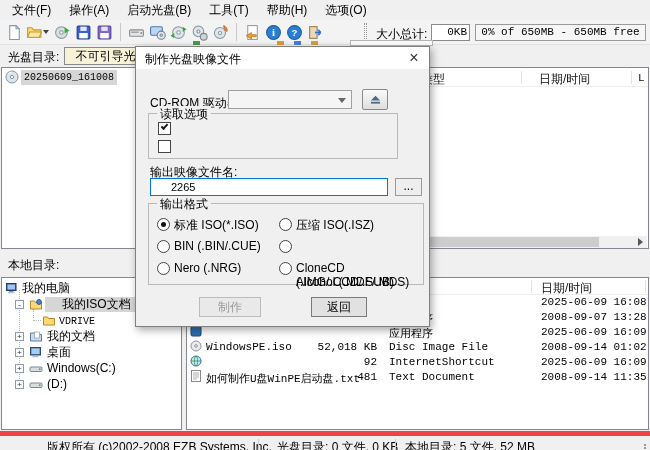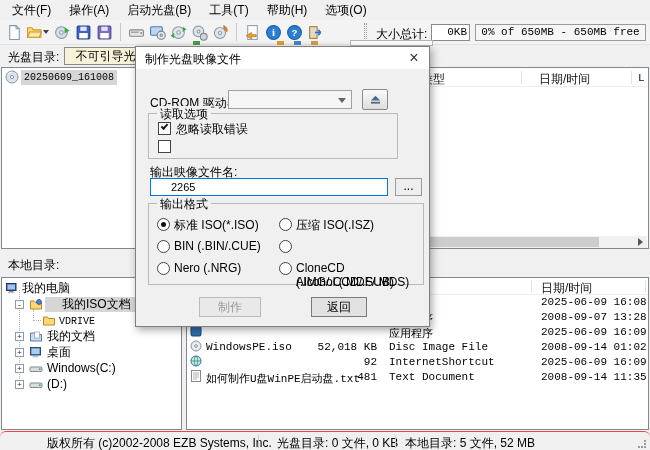--- a/index.html
+++ b/index.html
@@ -41,21 +41,21 @@
   input.txt{position:absolute;border:1px solid #0078d7;background:#fff;font:11px "Liberation Sans",sans-serif;padding:0 3px;}
   
   .cell{position:absolute;white-space:nowrap;overflow:hidden;}
   
   .sb-track{position:absolute;background:#f0f0f0;}
   .sb-thumb{position:absolute;background:#cdcdcd;}
   .sb-arrow{position:absolute;background:#f0f0f0;display:flex;align-items:center;justify-content:center;}
   .tri-r{width:0;height:0;border-top:4px solid transparent;border-bottom:4px solid transparent;border-left:5px solid #555;}
   .tri-l{width:0;height:0;border-top:4px solid transparent;border-bottom:4px solid transparent;border-right:5px solid #555;}
   
-  #statusbar{left:0;top:431px;width:650px;height:19px;background:#f0f0f0;border-top:1px solid #ef4444;border-radius:6px;}
+  #statusbar{left:0;top:431px;width:650px;height:19px;background:#f0f0f0;border-top:5px solid #ef4444;}
   .ssep{position:absolute;top:3px;width:1px;height:13px;background:#cdcdcd;}
 </style>
 </head>
 <body>
 
 <div id="app">
 
   <div id="menubar" class="abs">
     <span class="menu-item">文件(F)</span>
     <span class="menu-item">操作(A)</span>
@@ -338,21 +338,20 @@
           <path d="M2 7l5-5 5 5z" fill="#4a6b8a"></path>
           <rect x="2" y="8.5" width="10" height="2" fill="#4a6b8a"></rect>
         </svg>
     </div>
 
     <div class="fieldset" style="left:12px;top:66px;width:250px;height:46px;">
       <span class="legend">读取选项</span>
       <span class="cb" style="left:9px;top:8px;">
           <span class="tick"></span>
         </span>
-      <span class="abs" style="left:27px;top:7px;">忽略读取错误</span>
       <span class="cb" style="left:9px;top:26px;"></span>
     </div>
 
     <span class="abs" style="left:14px;top:117px;">输出映像文件名:</span>
     <input class="txt" style="left: 14px; top: 131px; width: 238px; height: 18px; padding-left: 20px;" value="2265">
     <div class="btn" style="left:259px;top:131px;width:27px;height:18px;line-height:14px;background:#eee;border-color:#9a9a9a;">...</div>
 
     <div class="fieldset" style="left:12px;top:156px;width:276px;height:82px;">
       <span class="legend">输出格式</span>
       <span class="radio" style="left:8px;top:14px;">

